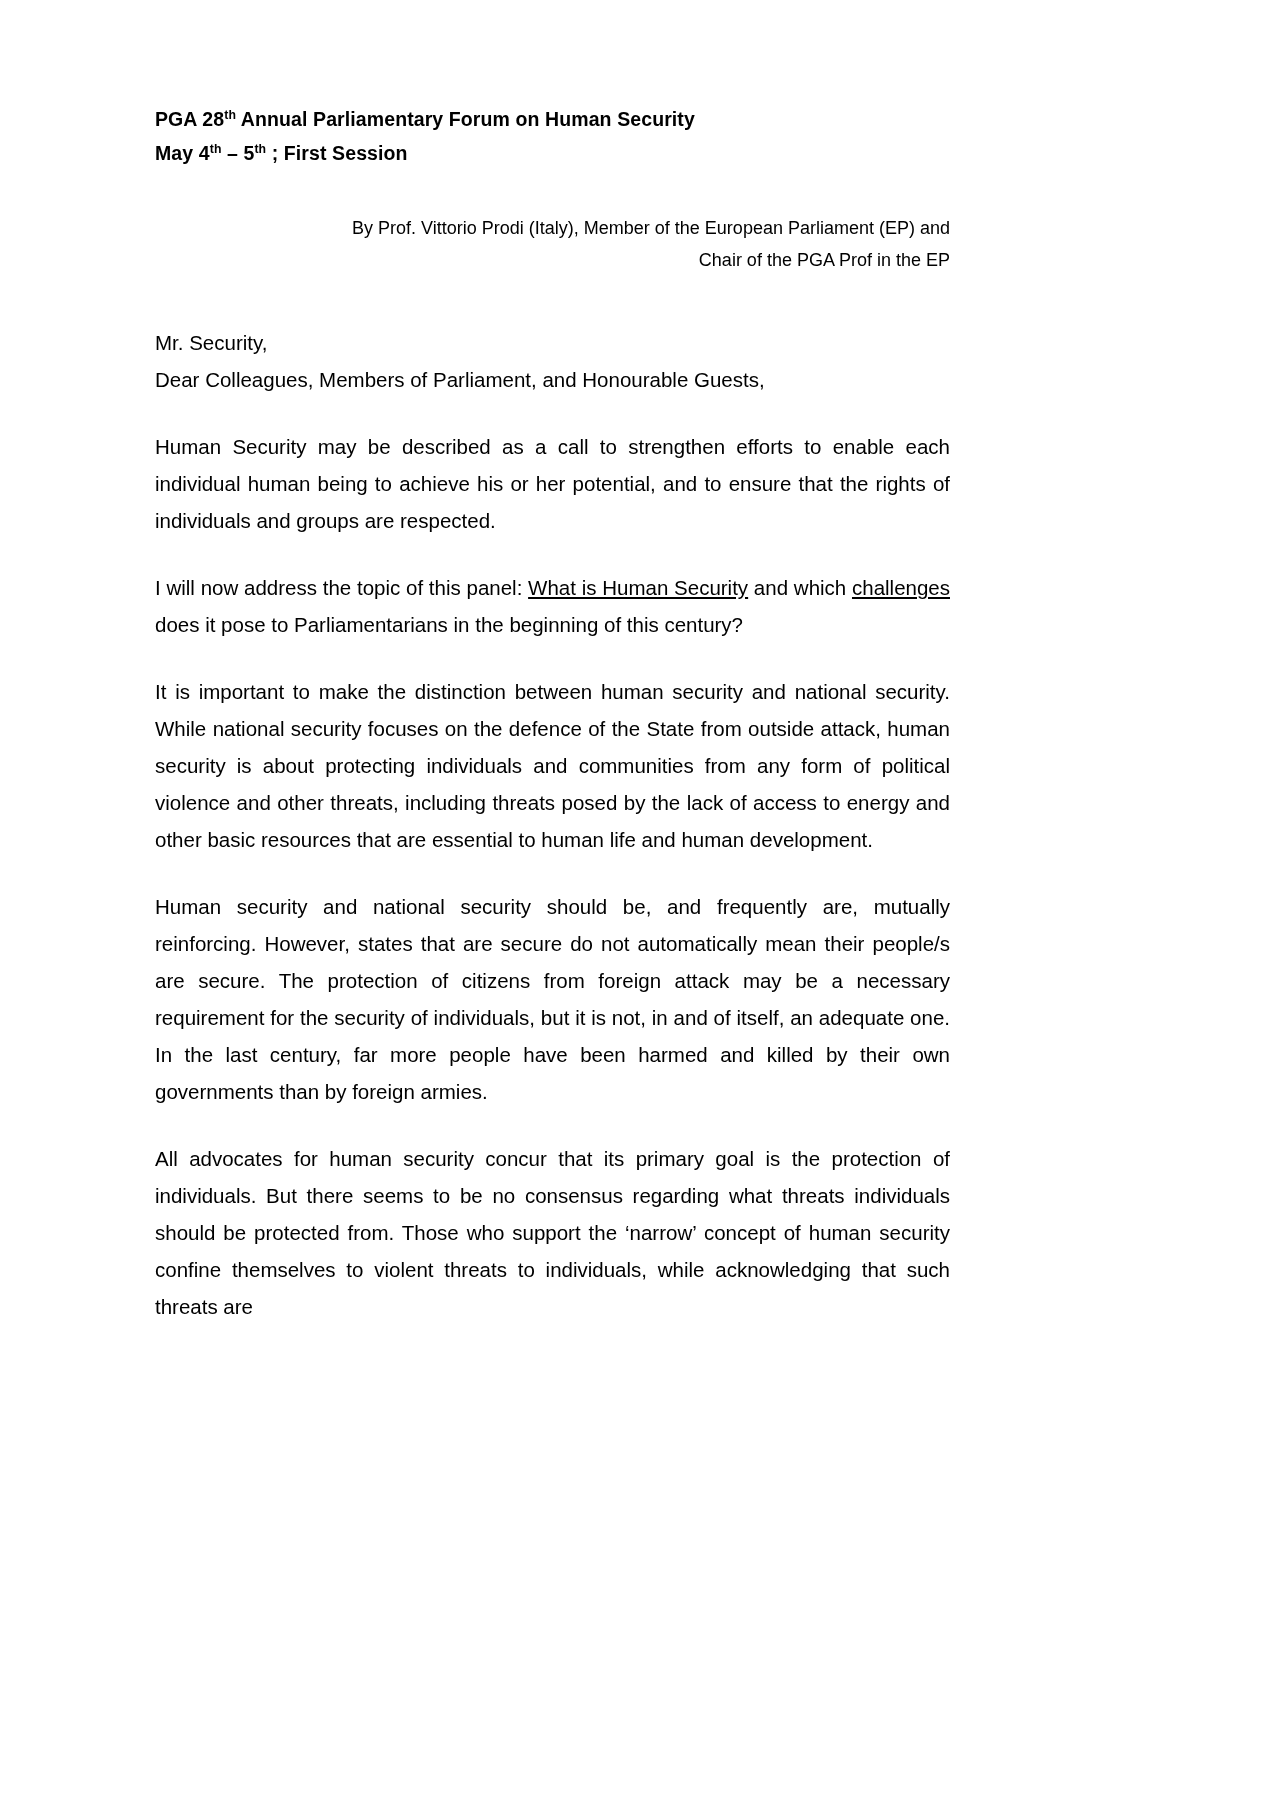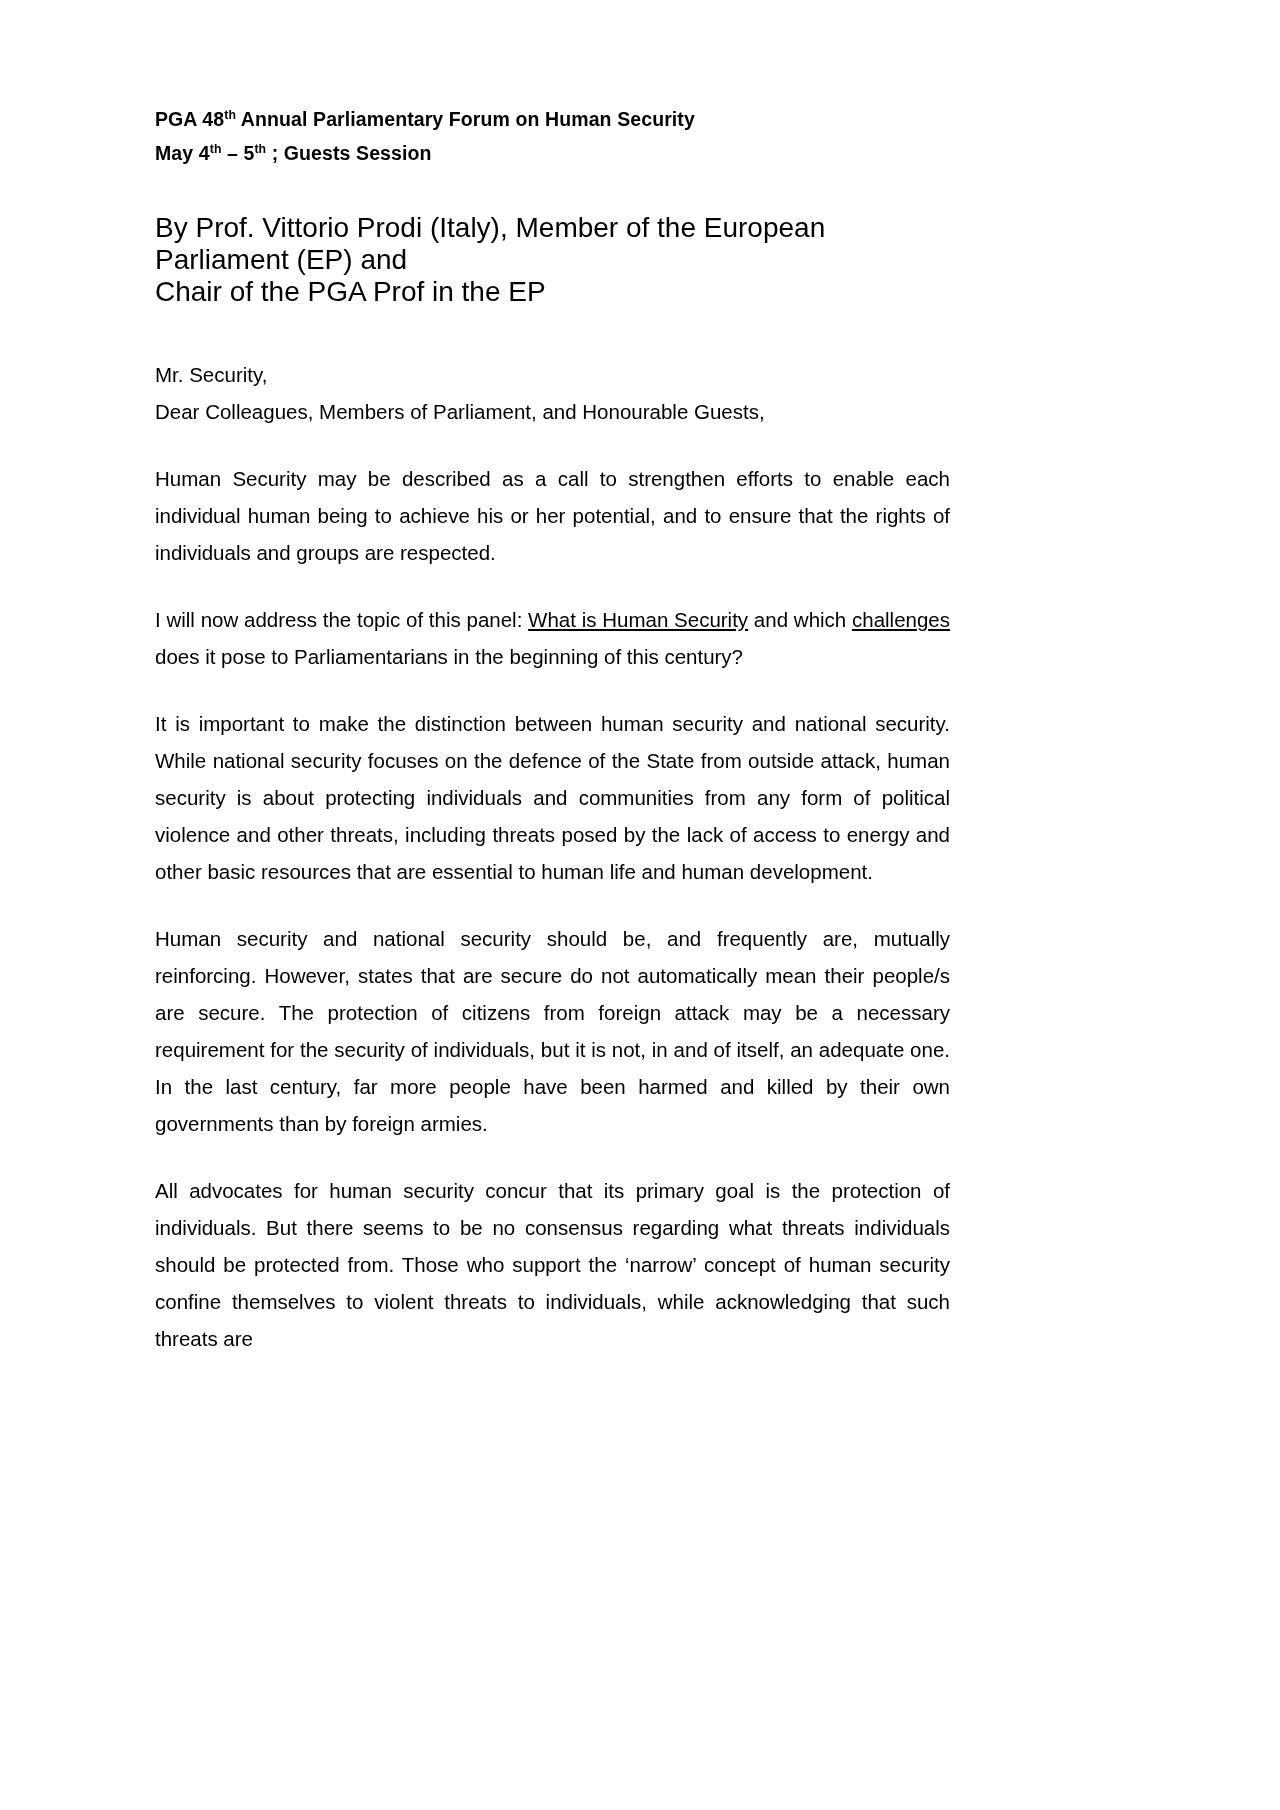--- a/index.html
+++ b/index.html
@@ -45,25 +45,25 @@
     width: 795px;
   }
   .doc-title {
     font-size: 28px;
     font-weight: normal;
     line-height: 36px;
     margin: 0;
     text-align: center;
   }
   .doc-byline {
-    font-size: 28px;
+    font-size: 18px;
     font-weight: normal;
     line-height: 32px;
     margin: 4px 0 0 0;
-    text-align: left;
+    text-align: right;
   }
   .byline-line {
     display: block;
   }
   .salutation {
     margin-top: 48px;
     width: 795px;
   }
   .sal-line {
     display: block;
@@ -92,22 +92,22 @@
     text-decoration: underline;
     text-underline-offset: 2px;
   }
 </style>
 </head>
 <body>
 
 <div class="page">
 
   <div class="doc-header">
-    <span class="hline"><span>PGA 48</span><sup>th</sup><span> Annual Parliamentary Forum on Human Security</span></span>
-    <span class="hline"><span>May 4</span><sup>th</sup><span> – 5</span><sup>th</sup><span> ; Guests Session</span></span>
+    <span class="hline"><span>PGA 28</span><sup>th</sup><span> Annual Parliamentary Forum on Human Security</span></span>
+    <span class="hline"><span>May 4</span><sup>th</sup><span> – 5</span><sup>th</sup><span> ; First Session</span></span>
   </div>
 
   <div class="title-block">
     <div class="doc-byline">
       <span class="byline-line">By Prof. Vittorio Prodi (Italy), Member of the European Parliament (EP) and</span>
       <span class="byline-line">Chair of the PGA Prof in the EP</span>
     </div>
   </div>
 
   <div class="salutation">

